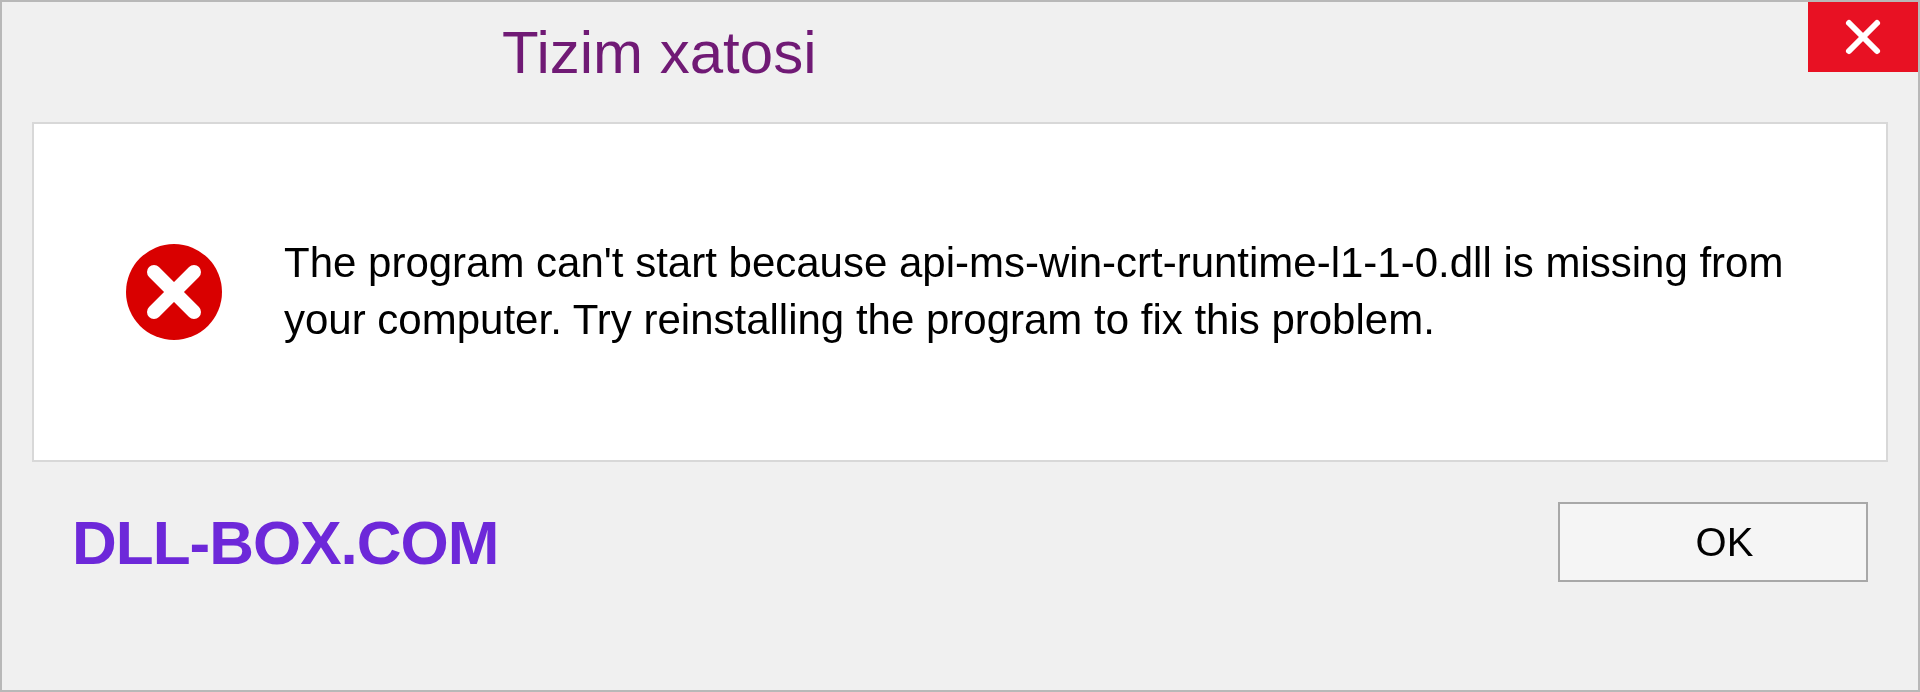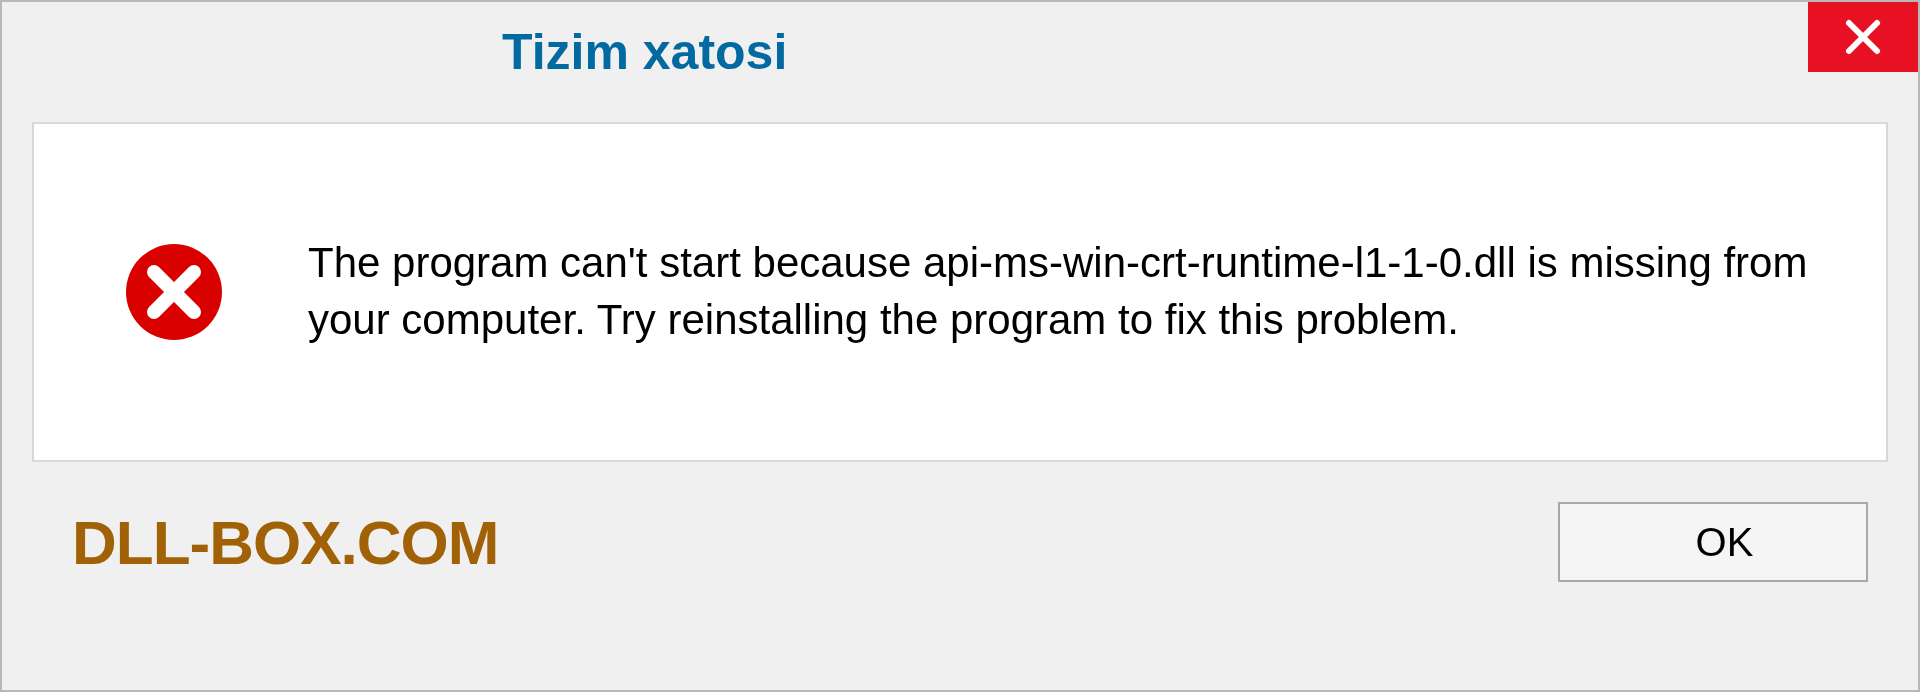--- a/index.html
+++ b/index.html
@@ -25,23 +25,23 @@
     }
     .titlebar {
       height: 100px;
       display: flex;
       align-items: center;
       justify-content: space-between;
       padding-left: 500px;
       position: relative;
     }
     .title {
-      font-size: 50px;
-      color: #0369a1;
-      font-weight: 700;
+      font-size: 60px;
+      color: #701a75;
+      font-weight: 400;
     }
     .close-btn {
       position: absolute;
       top: 0;
       right: 0;
       width: 110px;
       height: 70px;
       background: #e81123;
       display: flex;
       align-items: center;
@@ -52,21 +52,21 @@
       width: 40px;
       height: 40px;
     }
     .content-panel {
       margin: 20px 30px 0 30px;
       background: #ffffff;
       border: 2px solid #d8d8d8;
       padding: 70px 60px 70px 90px;
       display: flex;
       align-items: center;
-      gap: 84px;
+      gap: 60px;
       min-height: 340px;
     }
     .error-icon-wrap {
       flex-shrink: 0;
       width: 100px;
       height: 100px;
     }
     .error-icon-wrap svg {
       width: 100px;
       height: 100px;
@@ -79,21 +79,21 @@
     }
     .footer {
       display: flex;
       align-items: center;
       justify-content: space-between;
       padding: 40px 50px 30px 70px;
     }
     .watermark {
       font-size: 62px;
       font-weight: 900;
-      color: #a16207;
+      color: #6d28d9;
       font-family: Arial, sans-serif;
       letter-spacing: -1px;
     }
     .ok-btn {
       width: 310px;
       height: 80px;
       background: #f5f5f5;
       border: 2px solid #a8a8a8;
       font-size: 40px;
       color: #000;

